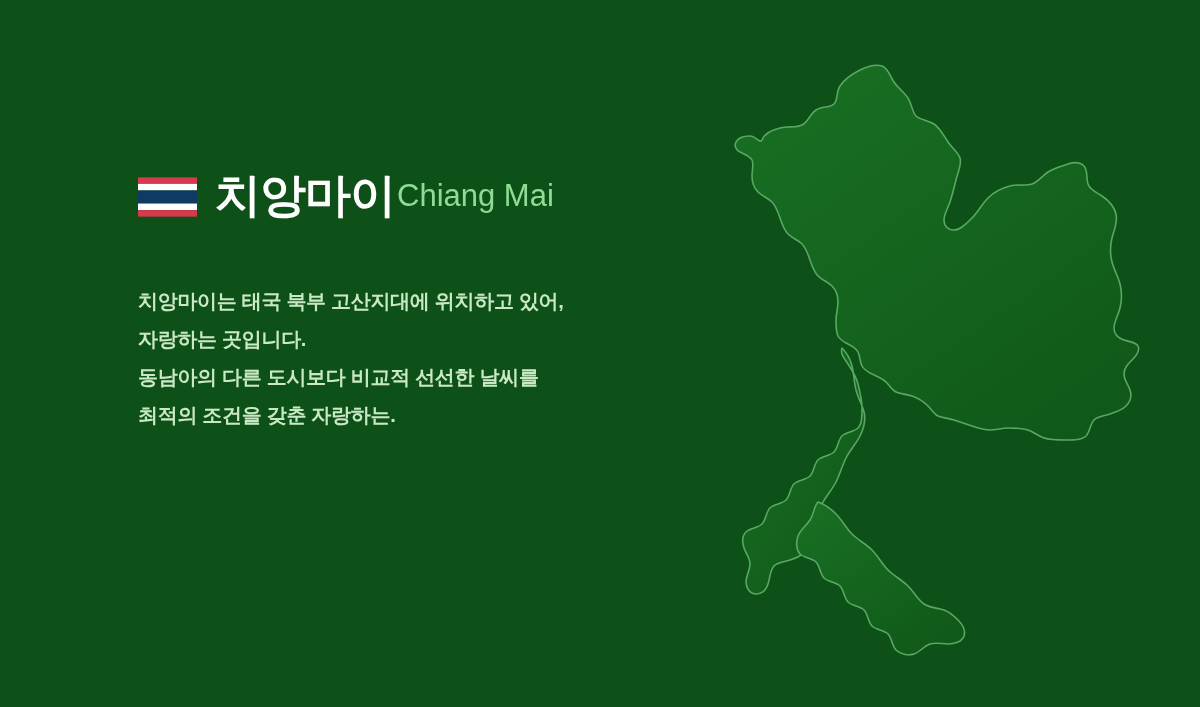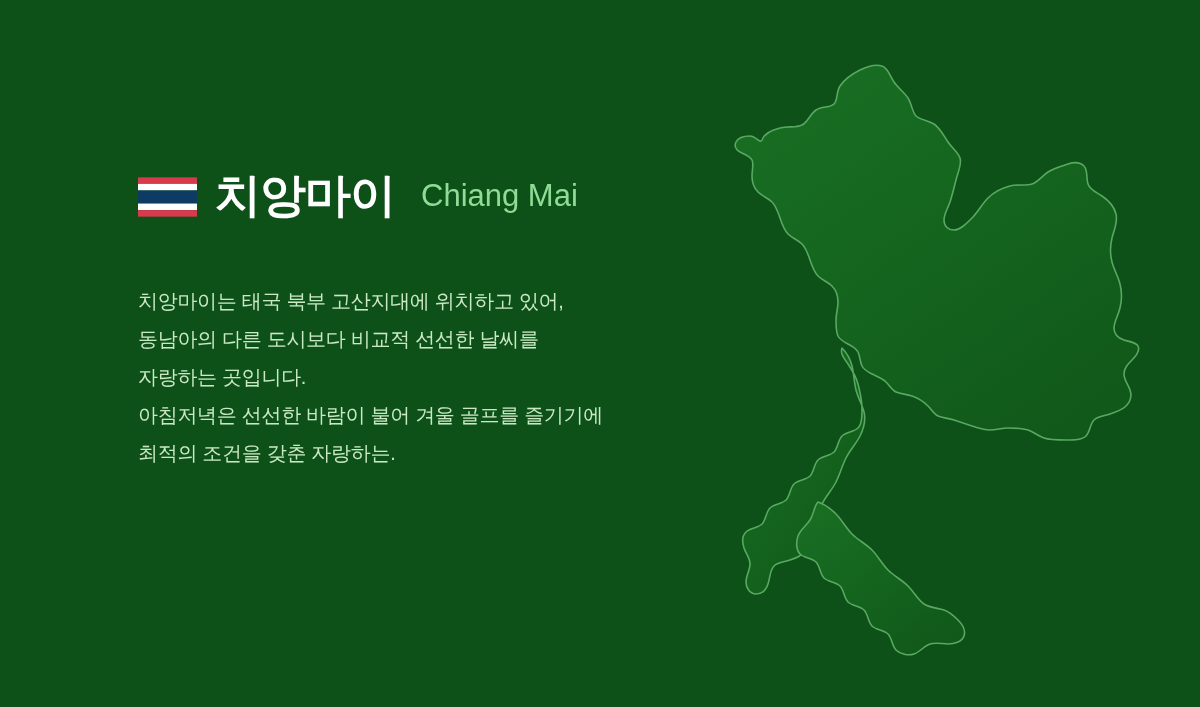--- a/index.html
+++ b/index.html
@@ -52,30 +52,30 @@
     letter-spacing: -1px;
     line-height: 1;
     white-space: nowrap;
   }
 
   .title-en {
     font-size: 31px;
     font-weight: 400;
     color: #8fdc96;
     line-height: 1;
-    margin-left: 26px;
+    margin-left: 2px;
     white-space: nowrap;
   }
 
   .desc {
     margin-top: 58px;
     font-size: 20px;
     line-height: 38px;
     color: #c9e8c4;
-    font-weight: 400;
+    font-weight: 700;
     letter-spacing: -0.3px;
   }
   .desc .line { display: block; white-space: nowrap; }
 
   
   #map-wrap {
     position: absolute;
     left: 700px;
     top: 30px;
     width: 440px;
@@ -97,23 +97,22 @@
         <rect x="0" y="13.34" width="60" height="13.32" fill="#0d3b63"></rect>
         <rect x="0" y="26.66" width="60" height="6.67" fill="#ffffff"></rect>
         <rect x="0" y="33.33" width="60" height="6.67" fill="#d63a4c"></rect>
       </svg>
       <span class="title-ko">치앙마이</span>
       <span class="title-en">Chiang Mai</span>
     </div>
 
     <div class="desc">
       <span class="line">치앙마이는 태국 북부 고산지대에 위치하고 있어,</span>
+      <span class="line">자랑하는 곳입니다.</span>
       <span class="line">동남아의 다른 도시보다 비교적 선선한 날씨를</span>
-      <span class="line">자랑하는 곳입니다.</span>
-      <span class="line">아침저녁은 선선한 바람이 불어 겨울 골프를 즐기기에</span>
       <span class="line">최적의 조건을 갖춘 자랑하는.</span>
     </div>
   </div>
 
   <div id="map-wrap">
     <svg id="map-svg" viewBox="0 0 440 650">
       <defs>
         <linearGradient id="mapGrad" x1="0" y1="0" x2="0.75" y2="1">
           <stop offset="0%" stop-color="#1a7024"></stop>
           <stop offset="45%" stop-color="#15661f"></stop>

